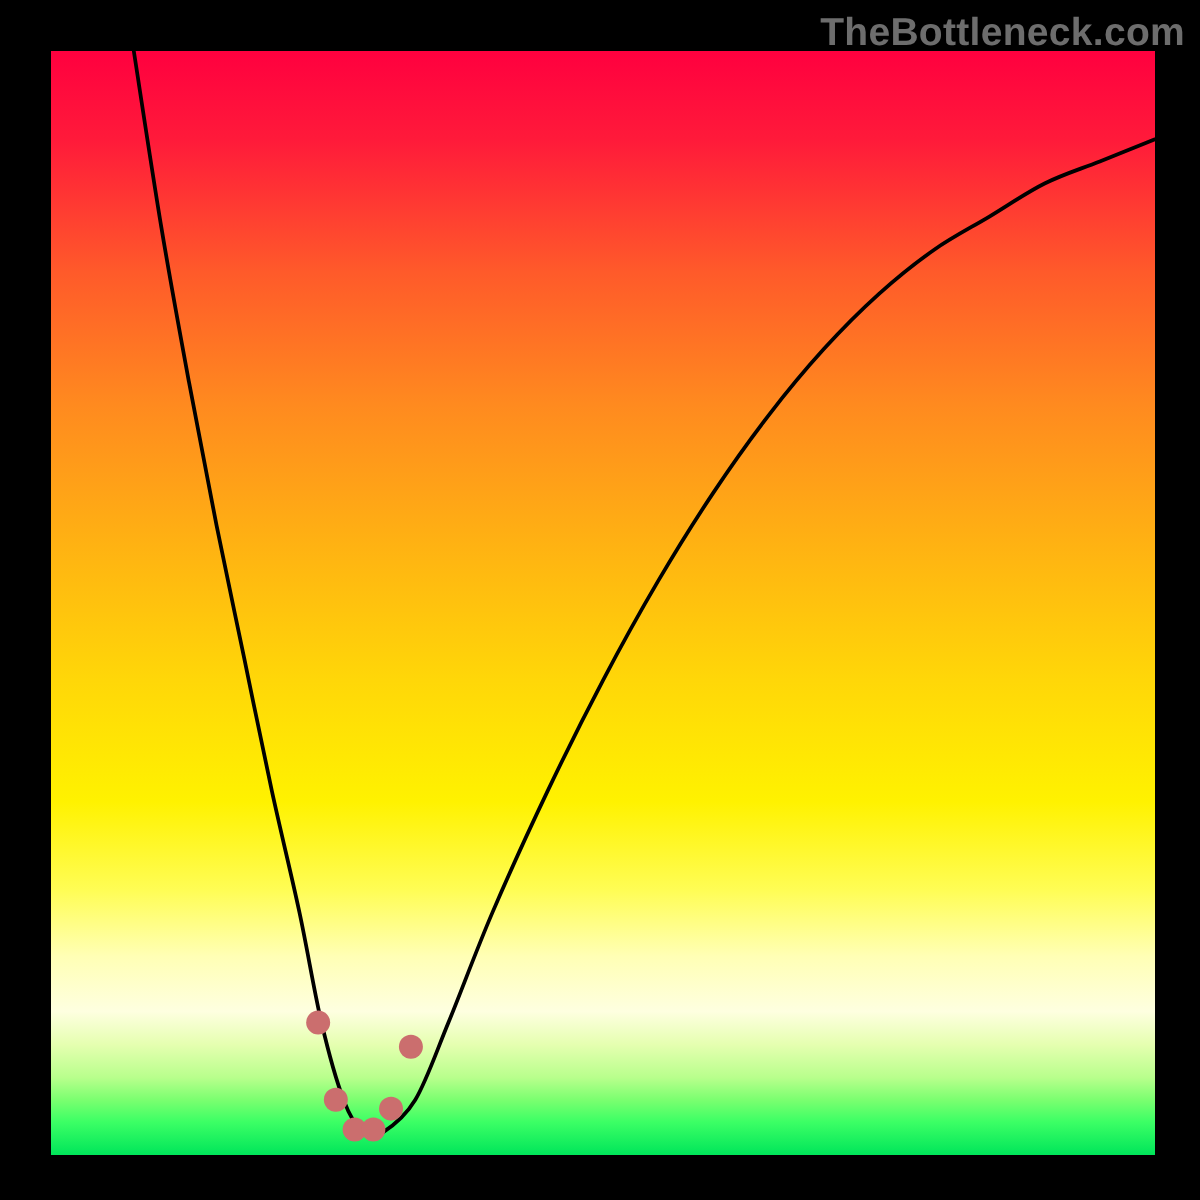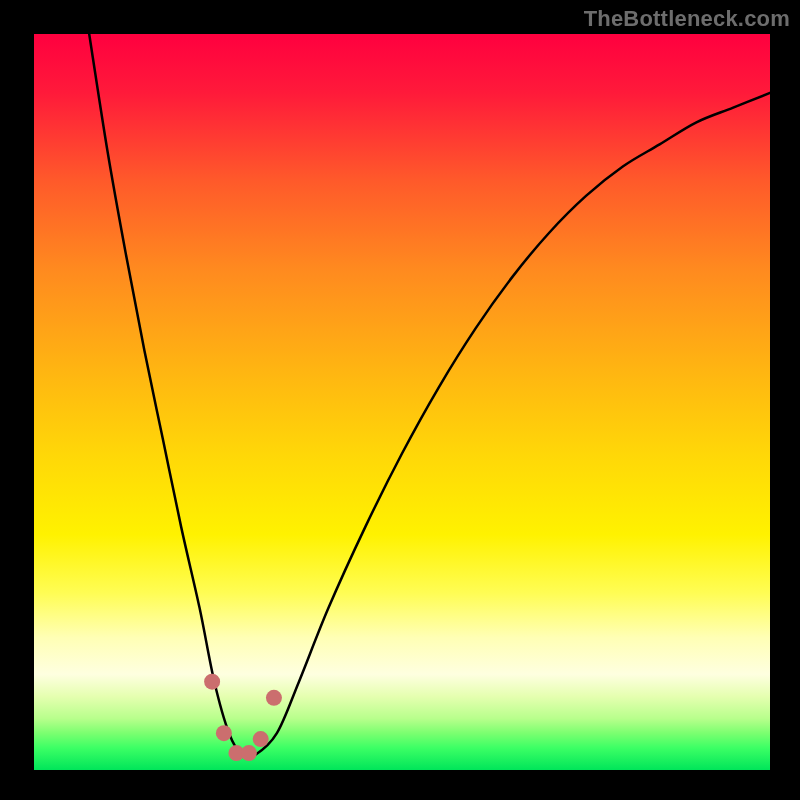--- a/index.html
+++ b/index.html
@@ -37,21 +37,21 @@
       #b8ff8c 93%,
       #7bff70 95%,
       #3cff65 97%,
       #00e55a 100%);
   }
   .watermark {
     position: absolute;
     top: 6px;
     right: 10px;
     font-family: Arial, Helvetica, sans-serif;
-    font-size: 22px;
+    font-size: 26px;
     font-weight: 600;
     color: #6d6d6d;
     letter-spacing: 0.2px;
     user-select: none;
     text-align: center;
   }
   svg.curve {
     position: absolute;
     left: 0;
     top: 0;

